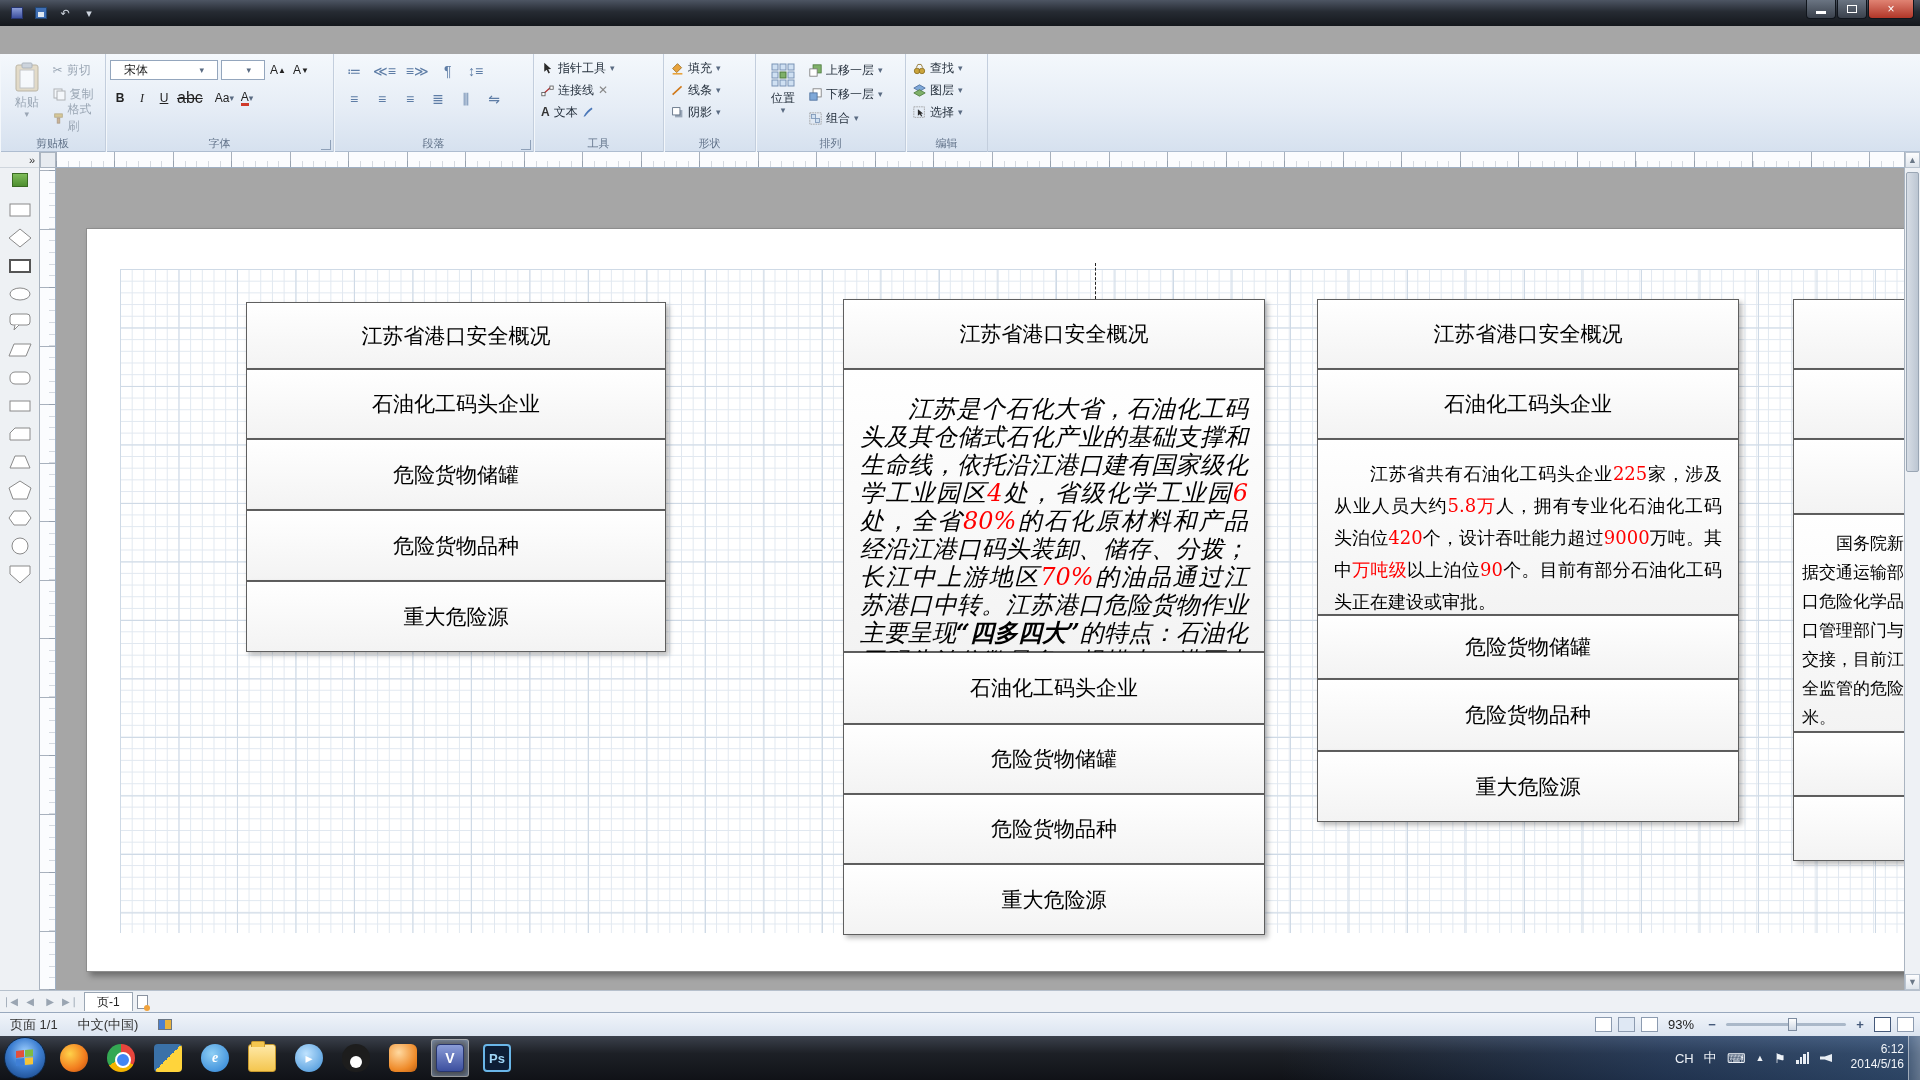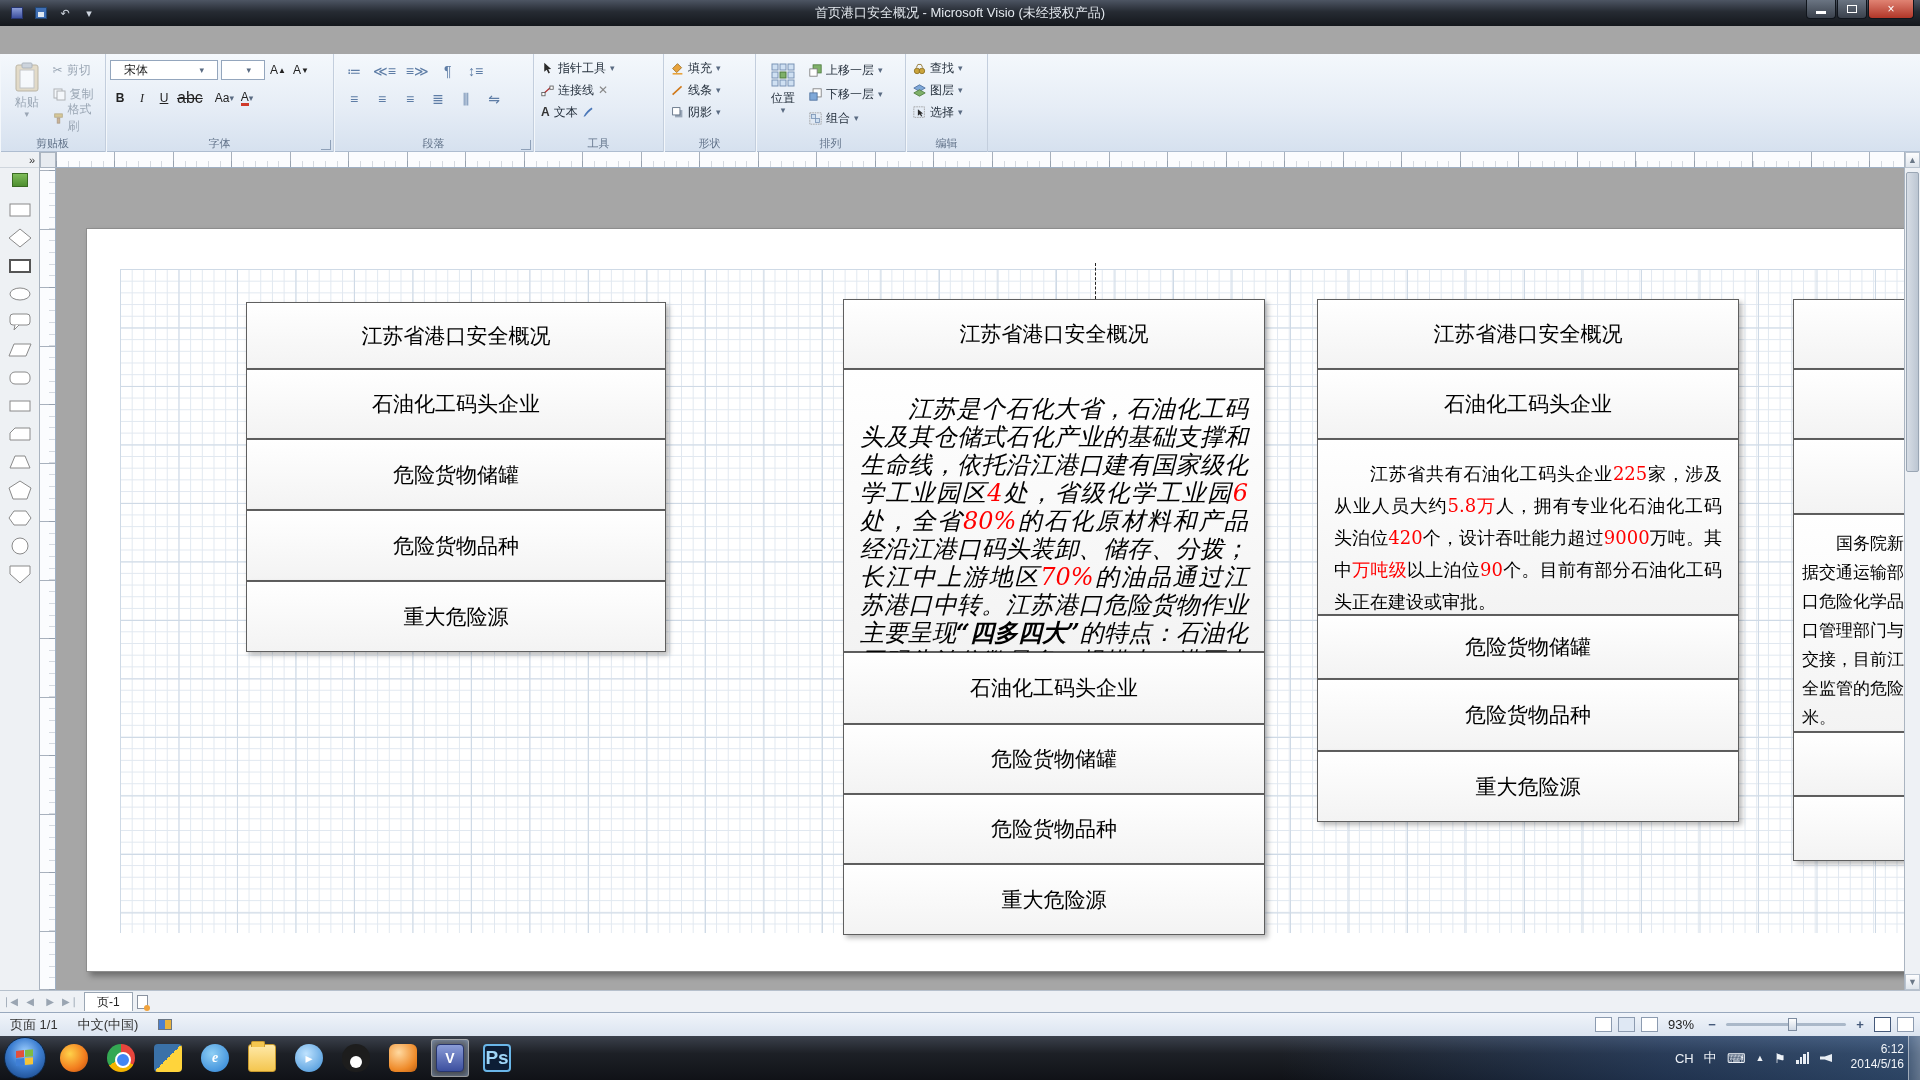--- a/index.html
+++ b/index.html
@@ -132,21 +132,21 @@
   .chromeic:after { content:""; position:absolute; left:8px; top:8px; width:12px; height:12px; background:#4285f4; border:2px solid #fff; border-radius:50%; }
   .pythonic { background:linear-gradient(135deg,#3a71a8 0 50%, #ffd43b 50% 100%); }
   .ieic { background:radial-gradient(circle at 40% 35%, #8ecff5, #2a7fd4); border-radius:50%; font-family:"Liberation Serif",serif; font-style:italic; }
   .folderic { background:linear-gradient(#ffe9a8,#f4c64f); border:1px solid #c89a2e; border-radius:3px; position:relative; }
   .folderic:before { content:""; position:absolute; left:2px; top:-4px; width:12px; height:5px; background:#f4c64f; border:1px solid #c89a2e; border-bottom:none; border-radius:2px 2px 0 0; }
   .mediaic { background:radial-gradient(circle at 40% 35%, #bfe3ff, #3f8fd6); border-radius:50%; color:#fff; }
   .qqic { background:#1d1d1d; border-radius:50% 50% 45% 45%; position:relative; }
   .qqic:after { content:""; position:absolute; left:8px; top:12px; width:12px; height:12px; background:#fff; border-radius:50%; }
   .foxic { background:radial-gradient(circle at 35% 30%, #ffd9a0, #ef8b2a 65%, #c05f10); border-radius:6px; }
   .visioic { background:linear-gradient(#8b9dd8,#3c4f9e); border:1px solid #27356e; }
-  .psic { background:#0d1e36; border:2px solid #6ab6e8; color:#9fd6f7; font-size:19px; }
+  .psic { background:#0d1e36; border:2px solid #6ab6e8; color:#9fd6f7; font-size:13px; }
   .tray { position:absolute; right:88px; top:0; height:100%; display:flex; align-items:center; gap:10px; color:#f0f3f7; z-index:2; }
   .trayic { font-size:13px; color:#eef2f7; }
   .netic { width:14px; height:12px; display:flex; align-items:flex-end; gap:1px; }
   .netic i { width:2.5px; background:#e8edf3; display:block; }
   .spk { width:6px; height:8px; background:#e8edf3; clip-path:polygon(0 30%, 40% 30%, 100% 0, 100% 100%, 40% 70%, 0 70%); width:12px; }
   .clock { text-align:right; font-size:12px; line-height:15px; color:#f2f5f9; z-index:2; }
   .showdesk { position:absolute; right:0; top:0; width:12px; height:100%; background:linear-gradient(90deg, rgba(255,255,255,.12), rgba(255,255,255,.25)); border-left:1px solid rgba(255,255,255,.4); z-index:3; }
   .clockwrap { position:absolute; right:16px; top:6px; z-index:3; }
 </style>
 </head>
@@ -158,21 +158,20 @@
     <div class="qat">
       <span class="qat-btn">
           <span style="width:12px;height:12px;background:linear-gradient(#8b9dd8,#3c4f9e);border:1px solid #27356e;display:inline-block"></span>
         </span>
       <span class="qat-btn">
           <span class="floppy"></span>
         </span>
       <span class="qat-btn">↶</span>
       <span class="qat-btn">▾</span>
     </div>
-    <div class="title-text">首页港口安全概况 - Microsoft Visio (未经授权产品)</div>
     <div class="win-controls">
       <div class="wc">
           <span class="minbar"></span>
         </div>
       <div class="wc">
           <span class="maxbox"></span>
         </div>
       <div class="wc close">×</div>
     </div>
   </div>

